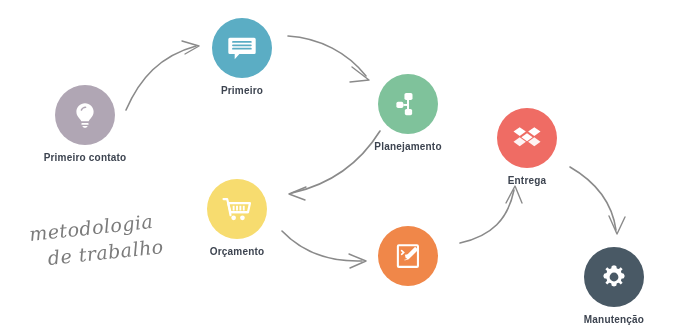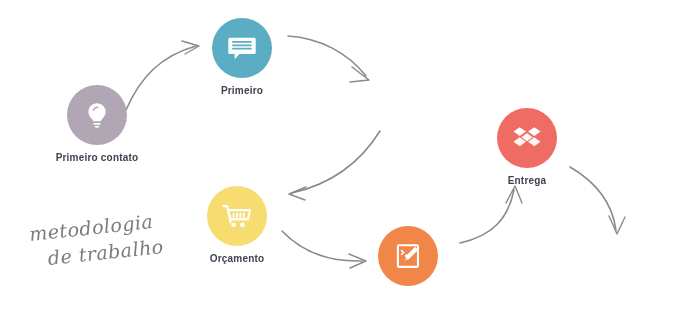--- a/index.html
+++ b/index.html
@@ -106,21 +106,21 @@
       </g>
 
     </g>
   </svg>
 
   <div class="script-title" style="left:28px; top:222px;">
     <span>metodologia</span>
     <span class="line2">de trabalho</span>
   </div>
 
-  <div class="node" style="left:97px; top:85px;">
+  <div class="node" style="left:85px; top:85px;">
     <div class="node-circle" style="background:#b0a6b4;">
       <span>
         <svg width="30" height="30" viewBox="0 0 32 32">
           <path fill="#ffffff" d="M16 3.5c-5.1 0-9.2 4-9.2 9 0 3.3 1.8 5.6 3.4 7.4 .9 1 1.6 1.9 1.8 2.8h8c .2-.9 .9-1.8 1.8-2.8 1.6-1.8 3.4-4.1 3.4-7.4 0-5-4.1-9-9.2-9z"></path>
           <path fill="#b0a6b4" d="M11.4 10.4c.9-2.3 3-3.6 5.1-3.6 .6 0 1 .4 1 .9s-.4 .9-1 .9c-1.5 0-2.9 .9-3.5 2.4-.2 .5-.7 .7-1.2 .5s-.6-.7-.4-1.1z"></path>
           <rect fill="#ffffff" x="12.1" y="24.6" width="7.8" height="1.8" rx="0.9"></rect>
           <path fill="#ffffff" d="M13.2 27.6h5.6c-.3 1.2-1.4 1.9-2.8 1.9s-2.5-.7-2.8-1.9z"></path>
         </svg>
       </span>
     </div>
@@ -136,54 +136,81 @@
             <rect x="6.4" y="8.6" width="21" height="1.9" rx="0.95"></rect>
             <rect x="6.4" y="12.2" width="21" height="1.9" rx="0.95"></rect>
             <rect x="6.4" y="15.8" width="21" height="1.9" rx="0.95"></rect>
           </g>
         </svg>
       </span>
     </div>
     <div class="node-label">Primeiro</div>
   </div>
 
+  <div class="node" style="left:408px; top:74px;">
+    <div class="node-circle" style="background:#7fc29b;">
+      <span>
+        <svg width="30" height="30" viewBox="0 0 32 32">
+          <g fill="none" stroke="#ffffff" stroke-width="2.1">
+            <path d="M16 11.5v11"></path>
+            <path d="M16 17h-5"></path>
+          </g>
+          <rect fill="#ffffff" x="12.2" y="4.2" width="8.6" height="7.6" rx="1.9"></rect>
+          <rect fill="#ffffff" x="3.6" y="13.6" width="7.4" height="6.6" rx="1.8"></rect>
+          <rect fill="#ffffff" x="12.6" y="21.2" width="7.8" height="6.8" rx="1.8"></rect>
+        </svg>
+      </span>
+    </div>
+    <div class="node-label">Planejamento</div>
+  </div>
 
   <div class="node" style="left:527px; top:108px;">
     <div class="node-circle" style="background:#ef6c64;">
       <span>
         <svg width="32" height="30" viewBox="0 0 34 32">
           <path fill="#ffffff" d="M9.2 4.4 2.6 9.1l6.6 4.7 6.6-4.7z"></path>
           <path fill="#ffffff" d="M24.8 4.4 18.2 9.1l6.6 4.7 6.6-4.7z"></path>
           <path fill="#ffffff" d="M9.2 15.3 2.6 20l6.6 4.7 6.6-4.7z" opacity="0.92"></path>
           <path fill="#ffffff" d="M24.8 15.3 18.2 20l6.6 4.7 6.6-4.7z" opacity="0.92"></path>
           <path fill="#ffffff" d="M17 11 11 15.2l6 4.2 6-4.2z"></path>
         </svg>
       </span>
     </div>
     <div class="node-label">Entrega</div>
   </div>
 
+  <div class="node" style="left:614px; top:247px;">
+    <div class="node-circle" style="background:#495965;">
+      <span>
+        <svg width="30" height="30" viewBox="0 0 32 32">
+          <path fill="#ffffff" d="M16 3.4l2.4.9.6 2.6 2.2.5 2-1.8 2 2-1.8 2 .5 2.2 2.6.6.9 2.4-.9 2.4-2.6.6-.5 2.2 1.8 2-2 2-2-1.8-2.2.5-.6 2.6-2.4.9-2.4-.9-.6-2.6-2.2-.5-2 1.8-2-2 1.8-2-.5-2.2-2.6-.6-.9-2.4.9-2.4 2.6-.6.5-2.2-1.8-2 2-2 2 1.8 2.2-.5.6-2.6z"></path>
+          <circle fill="#495965" cx="16" cy="16" r="4.7"></circle>
+        </svg>
+      </span>
+    </div>
+    <div class="node-label">Manutenção</div>
+  </div>
 
   <div class="node" style="left:408px; top:226px;">
     <div class="node-circle" style="background:#f08749;">
       <span>
         <svg width="30" height="30" viewBox="0 0 32 32">
           <rect x="5.2" y="4.6" width="21.4" height="23" rx="1" fill="none" stroke="#ffffff" stroke-width="2.2"></rect>
           <g fill="none" stroke="#ffffff" stroke-width="1.7" stroke-linecap="round">
             <path d="M9.2 10.2l2.2 2-2.2 2"></path>
             <path d="M13.6 15.3h3.4"></path>
           </g>
           <path fill="#ffffff" d="M23.6 6.1l3.3 3.3-10.2 10.2-4.4 1.1 1.1-4.4z"></path>
           <path fill="#f08749" d="M13.2 17.4l1.9 1.9-2.6.7z"></path>
         </svg>
       </span>
     </div>
   </div>
 
-  <div class="node" style="left:237px; top:186px;">
+  <div class="node" style="left:237px; top:179px;">
     <div class="node-circle" style="background:#f7dc6f;">
       <span>
         <svg width="32" height="30" viewBox="0 0 34 32">
           <path fill="none" stroke="#ffffff" stroke-width="2.3" stroke-linecap="round" stroke-linejoin="round" d="M2.6 5.4h3.9l1.1 4.4"></path>
           <path fill="none" stroke="#ffffff" stroke-width="2.3" stroke-linecap="round" stroke-linejoin="round" d="M7.6 9.8h23.2l-2.1 9.6H10.1z"></path>
           <path fill="none" stroke="#ffffff" stroke-width="2.3" stroke-linecap="round" d="M10.1 19.4h18.2"></path>
           <path fill="none" stroke="#ffffff" stroke-width="2.3" stroke-linecap="round" d="M7.6 9.8l2.5 12.8"></path>
           <g stroke="#ffffff" stroke-width="2" fill="none">
             <path d="M13.4 12.4v5.2M17 12.4v5.2M20.6 12.4v5.2M24.2 12.4v5.2"></path>
           </g>

